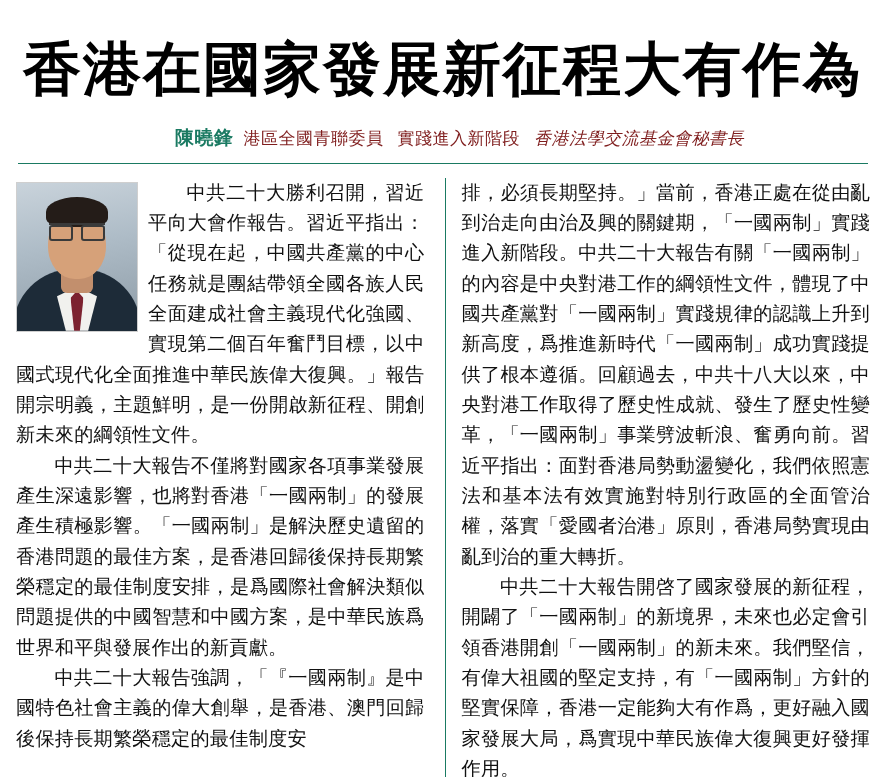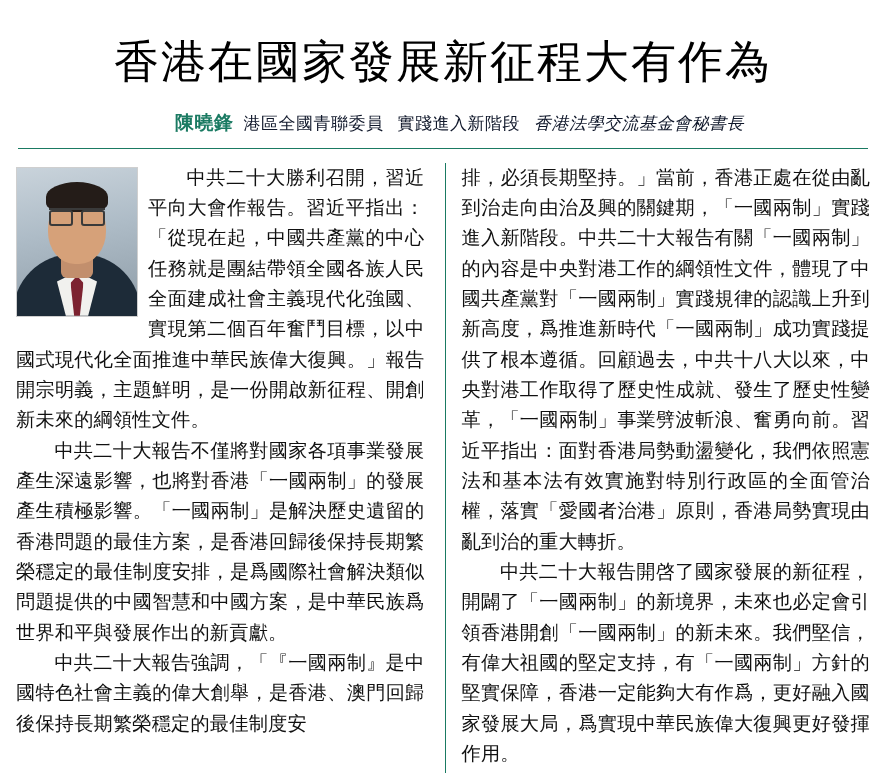--- a/index.html
+++ b/index.html
@@ -16,43 +16,43 @@
   }
   .page {
     position: relative;
     width: 886px;
     height: 777px;
     box-sizing: border-box;
     padding: 0 16px;
   }
   .headline {
     text-align: center;
-    font-size: 45px;
-    font-weight: normal;
+    font-size: 58px;
+    font-weight: bold;
     letter-spacing: 2px;
     line-height: 1.15;
     margin: 36px 0 0 0;
     color: #000000;
   }
   .byline {
     text-align: center;
     margin: 22px 0 0 0;
     font-size: 17px;
     letter-spacing: 0.5px;
     white-space: nowrap;
   }
   .byline .author {
     color: #1a7a62;
     font-weight: bold;
     font-size: 19px;
     margin-right: 10px;
     padding-left: 33px;
   }
   .byline .roles span {
-    color: #0f172a;
+    color: #7f1d1d;
     margin-right: 14px;
   }
   .byline .roles span:last-child { margin-right: 0; font-style: italic; }
 
   .rule {
     border: none;
     border-top: 1.5px solid #1a7a62;
     margin: 12px 2px 0 2px;
   }
 

